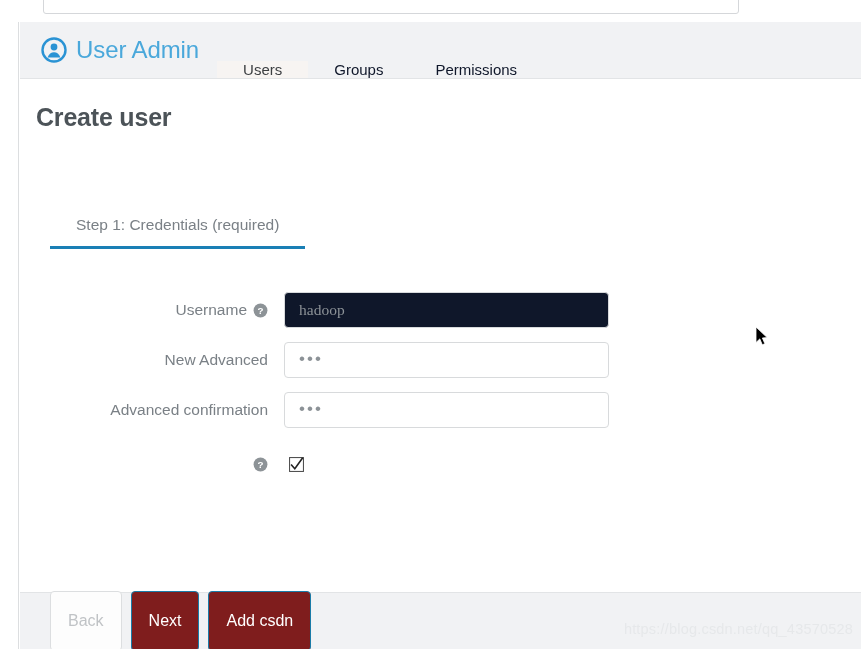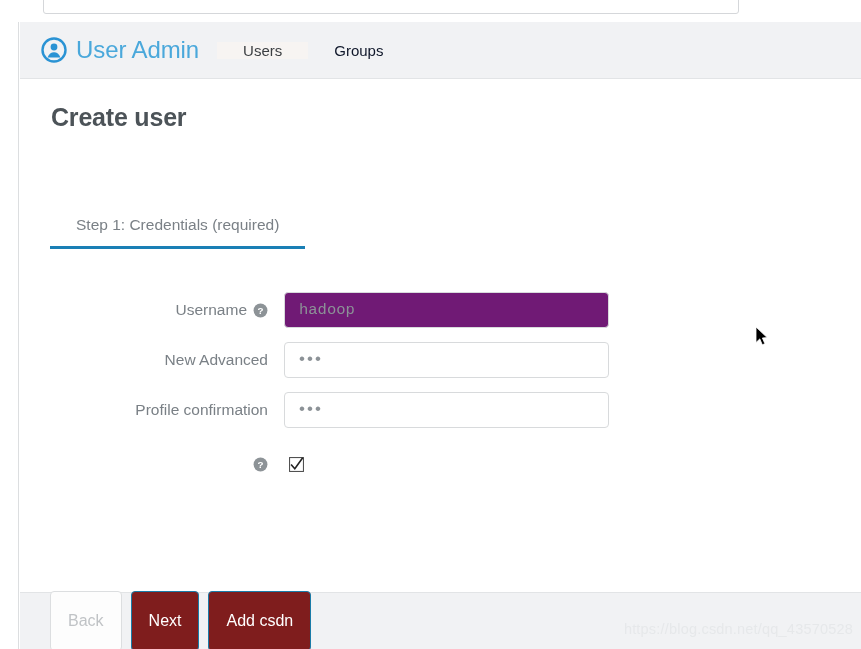--- a/index.html
+++ b/index.html
@@ -71,21 +71,21 @@
   }
   .brand-title {
     font-size: 24px;
     color: #4aa8db;
     font-weight: normal;
     letter-spacing: -0.1px;
     white-space: nowrap;
   }
   .nav-tabs {
     display: flex;
-    align-items: center;
+    align-items: flex-end;
   }
   .nav-tab {
     display: flex;
     align-items: center;
     padding: 0 26px;
     font-size: 15px;
     color: #0f172a;
     white-space: nowrap;
     cursor: pointer;
   }
@@ -96,21 +96,21 @@
 
   
   .body-area {
     position: relative;
     height: 513px;
     background: #ffffff;
     padding: 0 0 0 0;
   }
   .page-title {
     margin: 0;
-    padding: 24px 0 0 31px;
+    padding: 24px 0 0 16px;
     font-size: 25px;
     font-weight: bold;
     color: #4c5358;
     letter-spacing: -0.2px;
   }
 
   
   .step-tabs {
     position: absolute;
     left: 30px; top: 137px;
@@ -156,25 +156,25 @@
   .help-icon {
     width: 15px; height: 15px;
     display: inline-block;
     flex: 0 0 auto;
   }
   .form-input {
     width: 325px;
     height: 36px;
     border: 1px solid #d8dadc;
     border-radius: 4px;
-    background: #701a75;
+    background: #0f172a;
     font-size: 15.5px;
     color: #8c9297;
     padding: 0 14px;
-    font-family: Liberation Mono, monospace;
+    font-family: Liberation Serif, serif;
     outline: none;
   }
   .form-input::placeholder { color: #b6babd; }
   .pw-dots {
     width: 325px;
     height: 36px;
     border: 1px solid #d8dadc;
     border-radius: 4px;
     background: #ffffff;
     display: flex;
@@ -272,20 +272,23 @@
         </svg>
         <span class="brand-title">User Admin</span>
       </div>
       <div class="nav-tabs">
         <div class="nav-tab active">
           <span>Users</span>
         </div>
         <div class="nav-tab">
           <span>Groups</span>
         </div>
+        <div class="nav-tab">
+          <span>Permissions</span>
+        </div>
       </div>
     </div>
 
     <div class="body-area">
 
       <h1 class="page-title">Create user</h1>
 
       <div class="step-tabs">
         <div class="step-tab active">
           <span>Step 1: Credentials (required)</span>
@@ -309,21 +312,21 @@
           <div class="form-label">
             <span>New Advanced</span>
           </div>
           <div class="pw-dots">
             <span>•••</span>
           </div>
         </div>
 
         <div class="form-row">
           <div class="form-label">
-            <span>Profile confirmation</span>
+            <span>Advanced confirmation</span>
           </div>
           <div class="pw-dots">
             <span>•••</span>
           </div>
         </div>
 
         <div class="form-row checkbox-row">
           <div class="form-label">
             <svg class="help-icon" viewBox="0 0 16 16">
               <circle cx="8" cy="8" r="7.4" fill="#8d9397"></circle>

